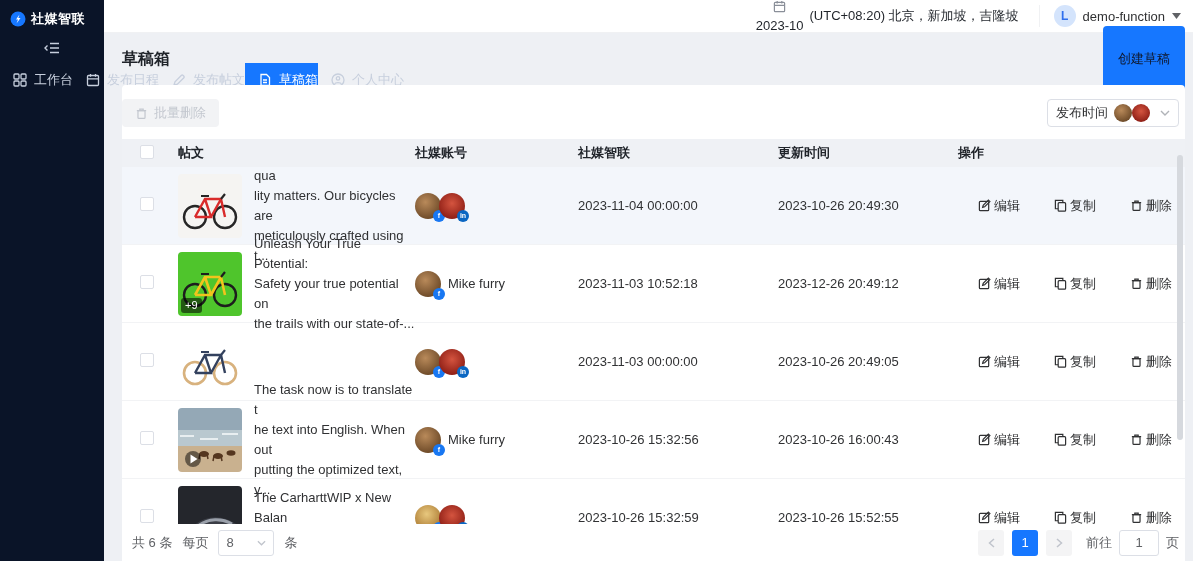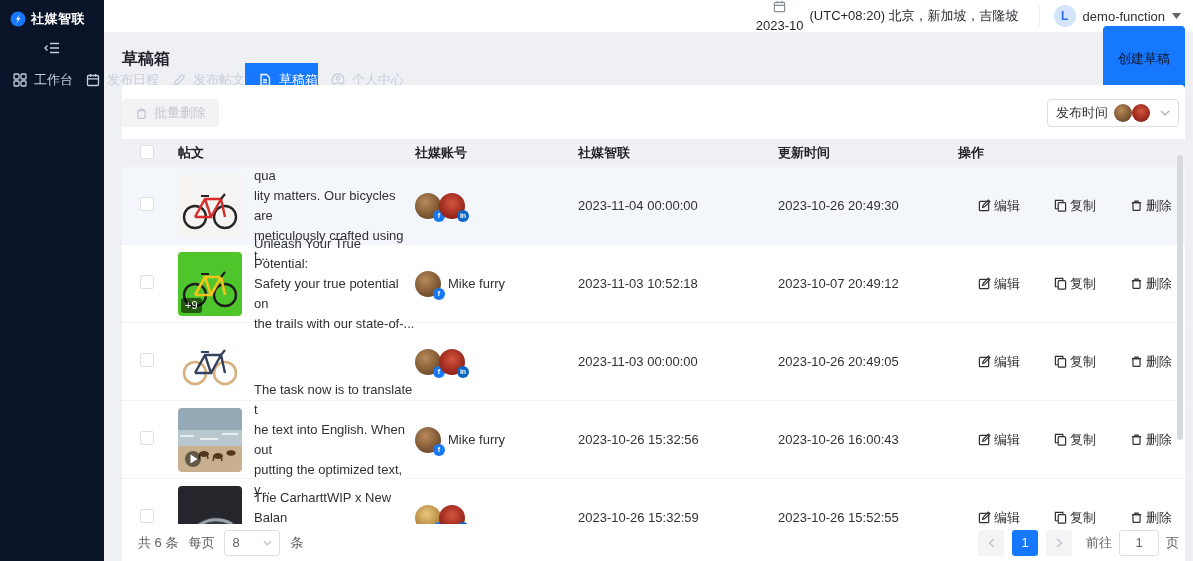--- a/index.html
+++ b/index.html
@@ -70,21 +70,21 @@
   .fb { background:#1877f2; }
   .li { background:#0a66c2; }
   .mini .avatar { width:18px; height:18px; }
   .mini .ovl { margin-left:-6px; }
 
   .act { display:flex; align-items:center; gap:3px; color:#303133; cursor:pointer; white-space:nowrap;padding-left:20px; }
 
   .vscroll { position:absolute; right:2px; top:70px; width:6px; height:285px; background:#d6d9de; border-radius:3px; cursor:grab; }
 
   
-  .pager { height:37px; display:flex; align-items:center; padding:0 6px 0 16px; color:#606266; }
+  .pager { height:37px; display:flex; align-items:center; padding:0 6px 0 10px; color:#606266; }
   .pager-left { display:flex; align-items:center; gap:10px; }
   .pp-select { width:56px; height:26px; background:#fff; border:1px solid #dcdfe6; border-radius:3px; display:flex; align-items:center; justify-content:space-between; padding:0 7px; color:#606266; cursor:pointer; }
   .pager-right { margin-left:auto; display:flex; align-items:center; gap:8px; }
   .pg-btn { width:26px; height:26px; border-radius:3px; background:#f4f4f5; color:#c0c4cc; display:flex; align-items:center; justify-content:center; cursor:pointer; }
   .pg-cur { background:#1677ff; color:#fff; font-weight:500; }
   .goto { display:flex; align-items:center; gap:7px; margin-left:6px; }
   .goto-input { width:40px; height:26px; border:1px solid #dcdfe6; border-radius:3px; text-align:center; font-size:13px; color:#606266; outline:none; }
 </style>
 </head>
 <body>
@@ -279,21 +279,21 @@
 Safety your true potential on
 the trails with our state-of-...</div>
             </div>
             <div class="col-account">
               <span class="avatar a-brown">
                   <span class="pbadge fb">f</span>
                 </span>
               <span>Mike furry</span>
             </div>
             <div class="col-pub">2023-11-03 10:52:18</div>
-            <div class="col-upd">2023-10-07 20:49:12</div>
+            <div class="col-upd">2023-12-26 20:49:12</div>
             <div class="col-act">
               <span class="act">
                   <svg width="13" height="13" viewBox="0 0 14 14" fill="none" stroke="#303133" stroke-width="1.3">
                     <rect x="1.5" y="2.5" width="10" height="10" rx="1"></rect>
                     <path d="M11.2 1.2l1.6 1.6-5.6 5.6-2.2.6.6-2.2z"></path>
                   </svg>
                   <span>编辑</span>
                 </span>
               <span class="act">
                   <svg width="13" height="13" viewBox="0 0 14 14" fill="none" stroke="#303133" stroke-width="1.3">

